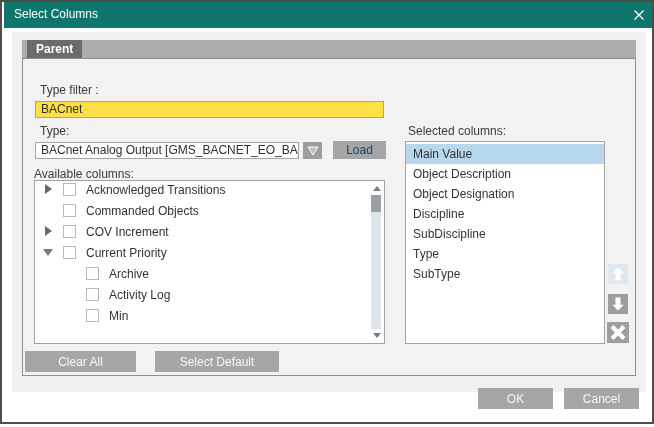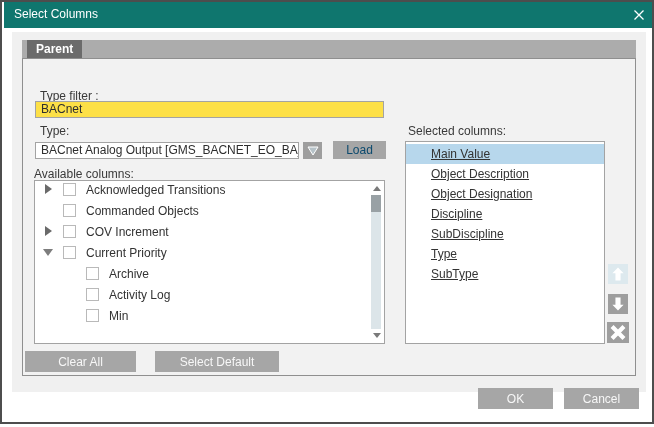--- a/index.html
+++ b/index.html
@@ -26,21 +26,21 @@
   .expander.collapsed::after{content:"";position:absolute;left:2px;top:1px;border-left:7px solid #6a6a6a;border-top:5px solid transparent;border-bottom:5px solid transparent;}
   .expander.expanded::after{content:"";position:absolute;left:0;top:3px;border-top:7px solid #7d7d7d;border-left:5px solid transparent;border-right:5px solid transparent;}
   .checkbox{width:13px;height:13px;margin-left:8px;background:#fff;border:1px solid #b9b9b9;flex:none;}
   .tree-label{margin-left:10px;font-size:12px;color:#333;white-space:nowrap;}
   .vscroll{position:absolute;top:1px;right:1px;bottom:1px;width:13px;}
   .scroll-arrow{position:absolute;left:3px;width:0;height:0;}
   .scroll-up{top:4px;border-left:4px solid transparent;border-right:4px solid transparent;border-bottom:5px solid #7a7a7a;}
   .scroll-down{bottom:4px;border-left:4px solid transparent;border-right:4px solid transparent;border-top:5px solid #7a7a7a;}
   .scroll-track{position:absolute;left:1px;top:13px;bottom:13px;width:10px;background:#dce5e9;}
   .scroll-thumb{position:absolute;left:0;top:0;width:10px;height:17px;background:#99a1a5;}
-  .sel-row{height:20px;line-height:20px;padding-left:25px;font-size:12px;color:#333;white-space:nowrap;cursor:default;text-decoration:underline;}
+  .sel-row{height:20px;line-height:20px;padding-left:7px;font-size:12px;color:#333;white-space:nowrap;cursor:default;}
   .sel-row.selected{background:#b7d7ec;}
   .sq-btn{position:absolute;border:none;display:flex;align-items:center;justify-content:center;cursor:pointer;padding:0;}
 </style>
 </head>
 <body>
 
 <div class="dialog">
 
   <div class="titlebar">
     <span class="title-text">Select Columns</span>
@@ -52,21 +52,21 @@
   </div>
 
   <div class="inner-panel">
 
     <div class="tab-strip">
       <div class="tab-active">Parent</div>
     </div>
 
     <div class="tab-panel">
 
-      <div class="lbl" style="left:17px;top:30px;">Type filter :</div>
+      <div class="lbl" style="left:17px;top:24px;">Type filter :</div>
       <div class="txt-input" style="left:12px;top:42px;width:349px;height:17px;">BACnet</div>
 
       <div class="lbl" style="left:17px;top:65px;">Type:</div>
       <div class="combo-text">BACnet Analog Output [GMS_BACNET_EO_BA_AO_1]</div>
       <div class="combo-arrow">
         <svg width="14" height="12" viewBox="0 0 14 12">
             <path d="M2 2 L12 2 L7 10 Z" fill="#b6c2c8" stroke="#ffffff" stroke-width="1"></path>
           </svg>
       </div>
       <button class="btn btn-disabled" style="left:310px;top:82px;width:53px;height:18px;">Load</button>

